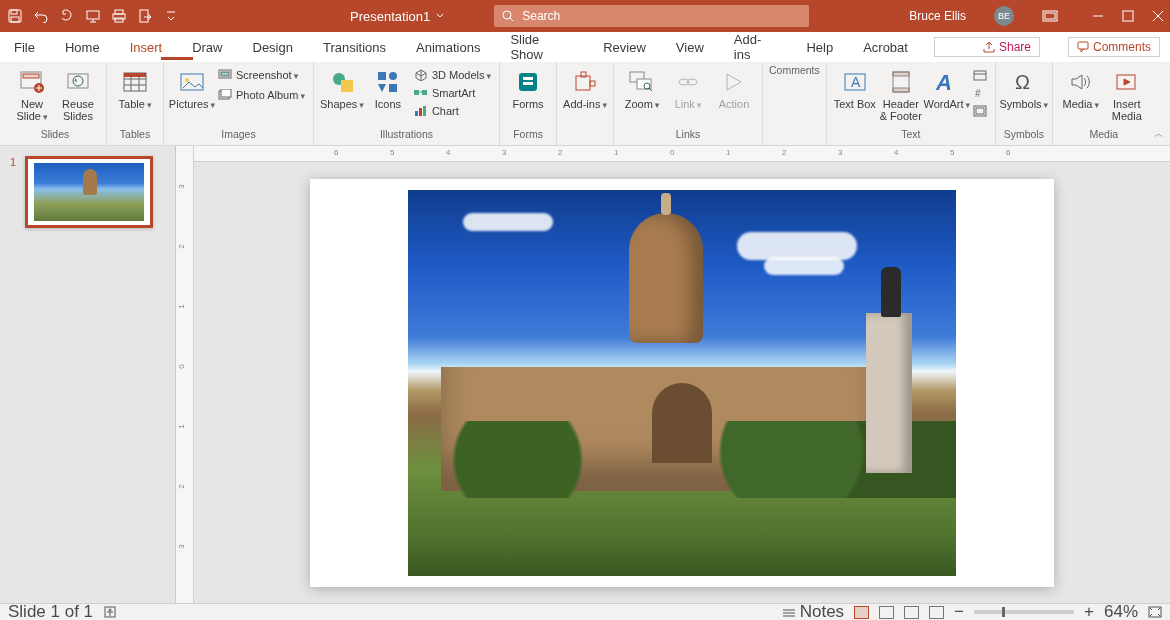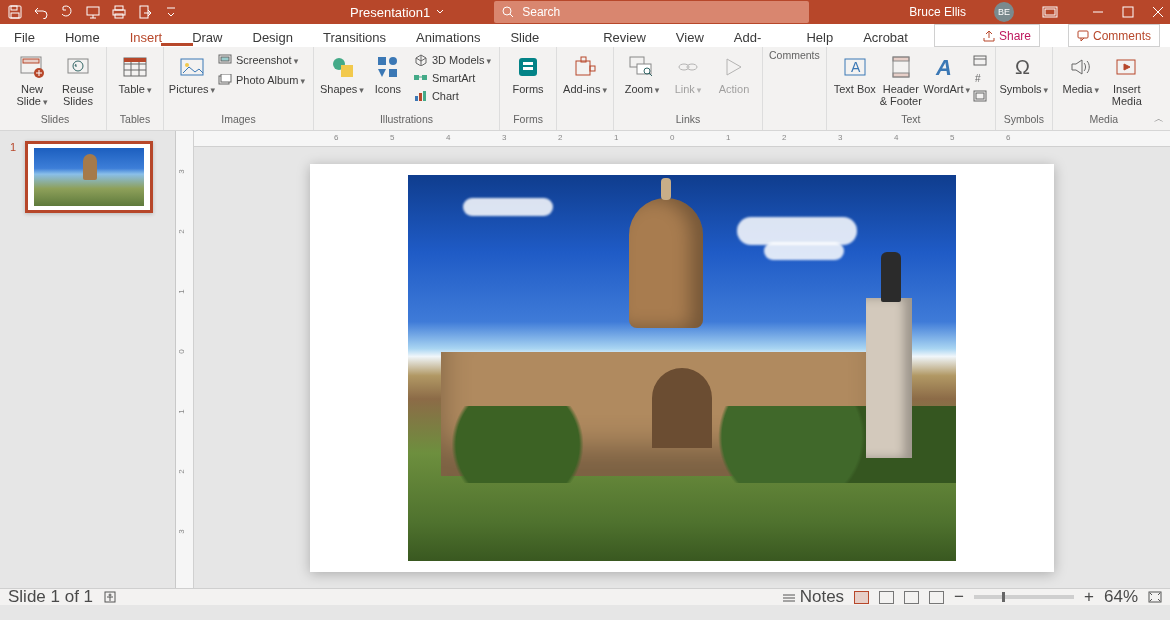--- a/index.html
+++ b/index.html
@@ -1,30 +1,30 @@
 <!DOCTYPE html>
 <html><head>
 <meta charset="utf-8">
 <style>
   * { margin:0; padding:0; box-sizing:border-box; font-family:"Segoe UI", Arial, sans-serif; }
   body { width:1170px; height:620px; background:#e6e6e6; overflow:hidden; font-size:12px; color:#3a3a3a; }
 
   
-  .titlebar { height:24px; background:#b7472a; display:flex; align-items:center; color:#fff; padding:0 6px; }
+  .titlebar { height:32px; background:#b7472a; display:flex; align-items:center; color:#fff; padding:0 6px; }
   .qat { display:flex; gap:8px; }
   .qat-item { width:18px; height:18px; display:flex; align-items:center; justify-content:center; }
   .titlebar svg { display:block; }
   .doc-title { margin-left:170px; font-size:13px; display:flex; align-items:center; gap:6px; }
   .searchbox { margin-left:50px; width:315px; height:22px; background:#d9866f; border-radius:2px; display:flex; align-items:center; padding:0 8px; gap:8px; font-size:12px; color:#fff; }
   .title-right { margin-left:auto; display:flex; align-items:center; gap:28px; }
   .avatar { width:20px; height:20px; border-radius:50%; background:#7a8a8e; color:#fff; font-size:9px; display:flex; align-items:center; justify-content:center; }
   .win-btns { display:flex; gap:18px; margin-left:6px; }
 
   
-  .tabs { height:23px; background:#fff; display:flex; padding:0 10px; gap:22px; font-size:13px; position:relative; }
+  .tabs { height:30px; background:#fff; display:flex; align-items:center; padding:0 10px; gap:22px; font-size:13px; position:relative; }
   .tab { padding:6px 4px; cursor:default; }
   .tab.active { color:#b7472a; font-weight:500; }
   .tab.active::after { content:""; position:absolute; bottom:1px; height:3px; background:#b7472a; width:32px; transform:translateX(-1px); }
   .btn-share, .btn-comments { margin-left:auto; border:1px solid #d0d0d0; padding:2px 8px; font-size:12px; display:flex; align-items:center; gap:4px; }
   .btn-share { color:#be185d;padding-left:48px; }
   .btn-comments { margin-left:6px; color:#b7472a; }
 
   
   .ribbon { height:84px; background:#f3f2f1; border-bottom:1px solid #d6d6d6; display:flex; padding:0 4px; }
   .group { display:flex; flex-direction:column; align-items:center; border-right:1px solid #ddd; padding:2px 6px; }

